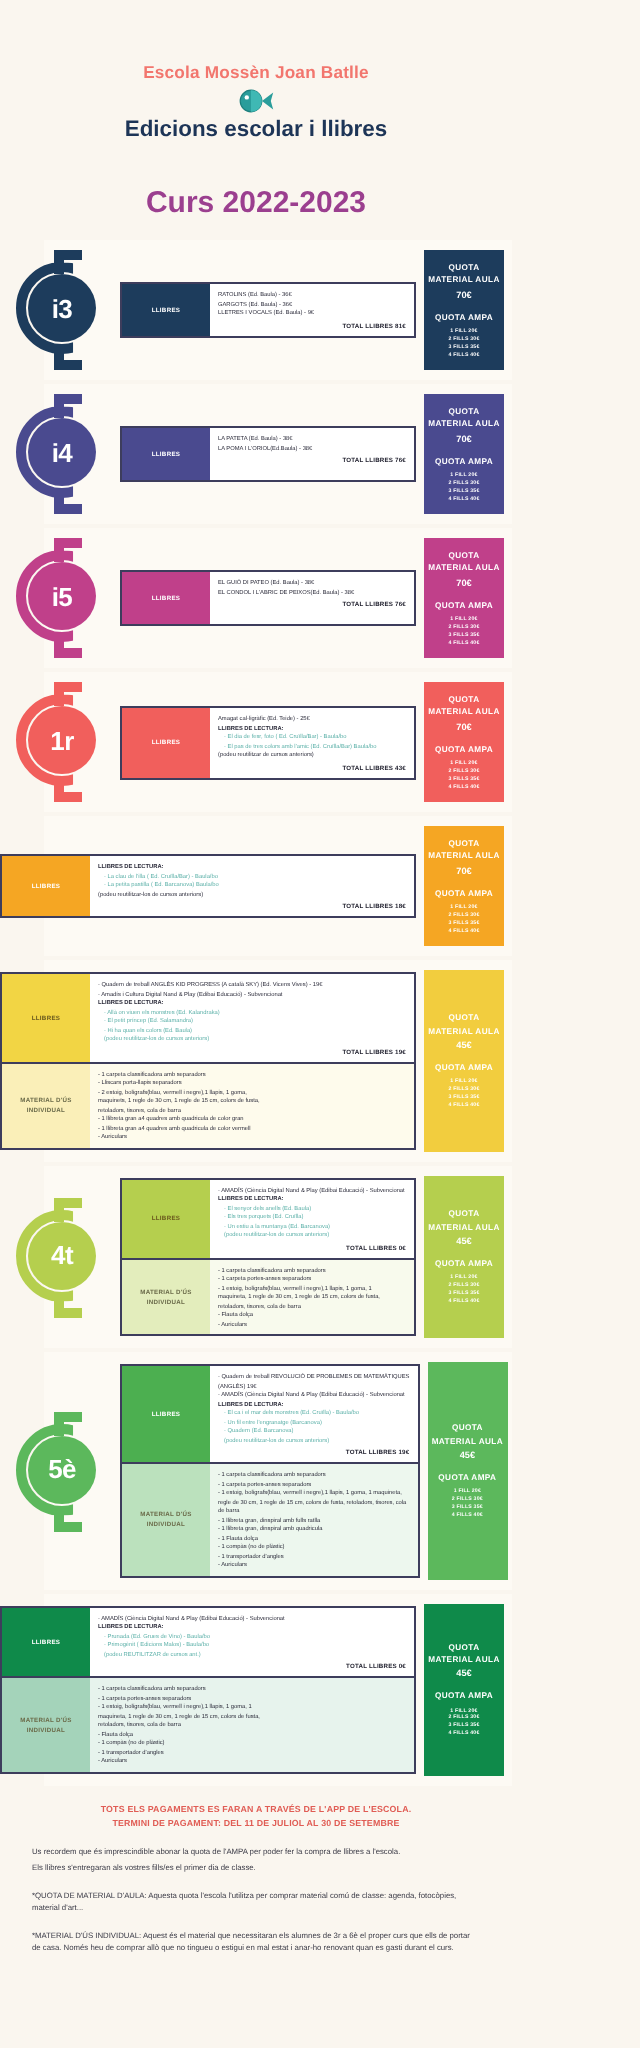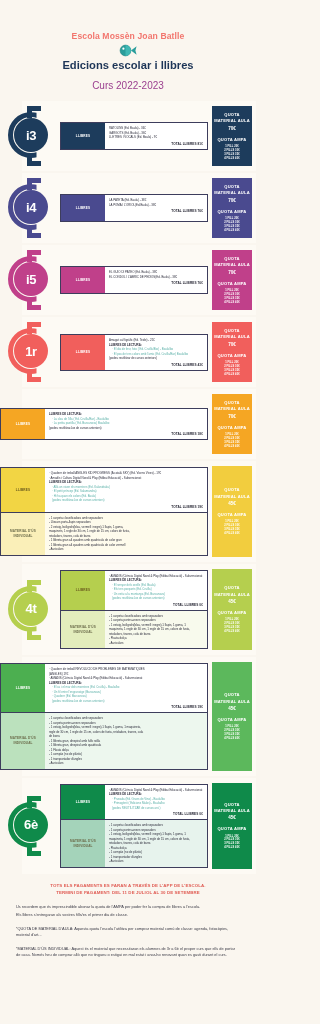--- a/index.html
+++ b/index.html
@@ -20,22 +20,22 @@
   }
   .logo{
     margin:3px auto 2px auto;width:20px;height:13px;
     display:flex;align-items:center;justify-content:center;
   }
   .title{
     font-size:11.2px;font-weight:bold;color:#1d3557;
     line-height:1.15;margin-top:1px;
   }
   .course{
-    font-size:10px;font-weight:normal;color:#9b3f8f;
-    margin-top:8px;
+    font-size:15px;font-weight:bold;color:#9b3f8f;
+    margin-top:21px;
   }
 
   
   .rows{margin-top:10px;position:relative;}
   .row{
     position:relative;
     display:flex;
     align-items:stretch;
     margin-bottom:2px;
     min-height:70px;
@@ -427,20 +427,30 @@
           <div class="q-fees">
             <div class="q-fee">1 FILL 20€</div>
             <div class="q-fee">2 FILLS 30€</div>
             <div class="q-fee">3 FILLS 35€</div>
             <div class="q-fee">4 FILLS 40€</div>
           </div>
         </div>
       </div>
       <div class="row">
         <div class="row-bg"></div>
+        <div class="badge-col">
+          <div class="badge-wrap" style="color: rgb(92, 184, 92);">
+            <div class="ring"></div>
+            <div class="tab-top"></div>
+            <div class="tab-bot"></div>
+            <div class="disc">
+              <span>5è</span>
+            </div>
+          </div>
+        </div>
         <div class="content-col">
           <div class="sect">
             <div class="sect-label" style="background: rgb(76, 175, 80);">LLIBRES</div>
             <div class="sect-body">
               <div class="bline plain">· Quadern de treball REVOLUCIÓ DE PROBLEMES DE MATEMÀTIQUES</div>
               <div class="bline plain">(ANGLÈS) 19€</div>
               <div class="bline plain">· AMADÍS (Ciència Digital Nand &amp; Play (Edibai Educació) - Subvencionat</div>
               <div class="bline hdr">LLIBRES DE LECTURA:</div>
               <div class="bline sub">· El ca i el mar dels monstres (Ed. Cruïlla) - Baula/bo</div>
               <div class="bline sub">· Un fil entre l'engranatge (Barcanova)</div>
@@ -474,30 +484,20 @@
           <div class="q-fees">
             <div class="q-fee">1 FILL 20€</div>
             <div class="q-fee">2 FILLS 30€</div>
             <div class="q-fee">3 FILLS 35€</div>
             <div class="q-fee">4 FILLS 40€</div>
           </div>
         </div>
       </div>
       <div class="row">
         <div class="row-bg"></div>
-        <div class="badge-col">
-          <div class="badge-wrap" style="color: rgb(15, 138, 74);">
-            <div class="ring"></div>
-            <div class="tab-top"></div>
-            <div class="tab-bot"></div>
-            <div class="disc">
-              <span>6è</span>
-            </div>
-          </div>
-        </div>
         <div class="content-col">
           <div class="sect">
             <div class="sect-label" style="background: rgb(15, 138, 74);">LLIBRES</div>
             <div class="sect-body">
               <div class="bline plain">· AMADÍS (Ciència Digital Nand &amp; Play (Edibai Educació) - Subvencionat</div>
               <div class="bline hdr">LLIBRES DE LECTURA:</div>
               <div class="bline sub">· Prunada (Ed. Grues de Vino) - Baula/bo</div>
               <div class="bline sub">· Primogènit ( Edicions Malos) - Baula/bo</div>
               <div class="bline sub">(podeu REUTILITZAR de cursos ant.)</div>
               <div class="total">TOTAL LLIBRES 0€</div>

